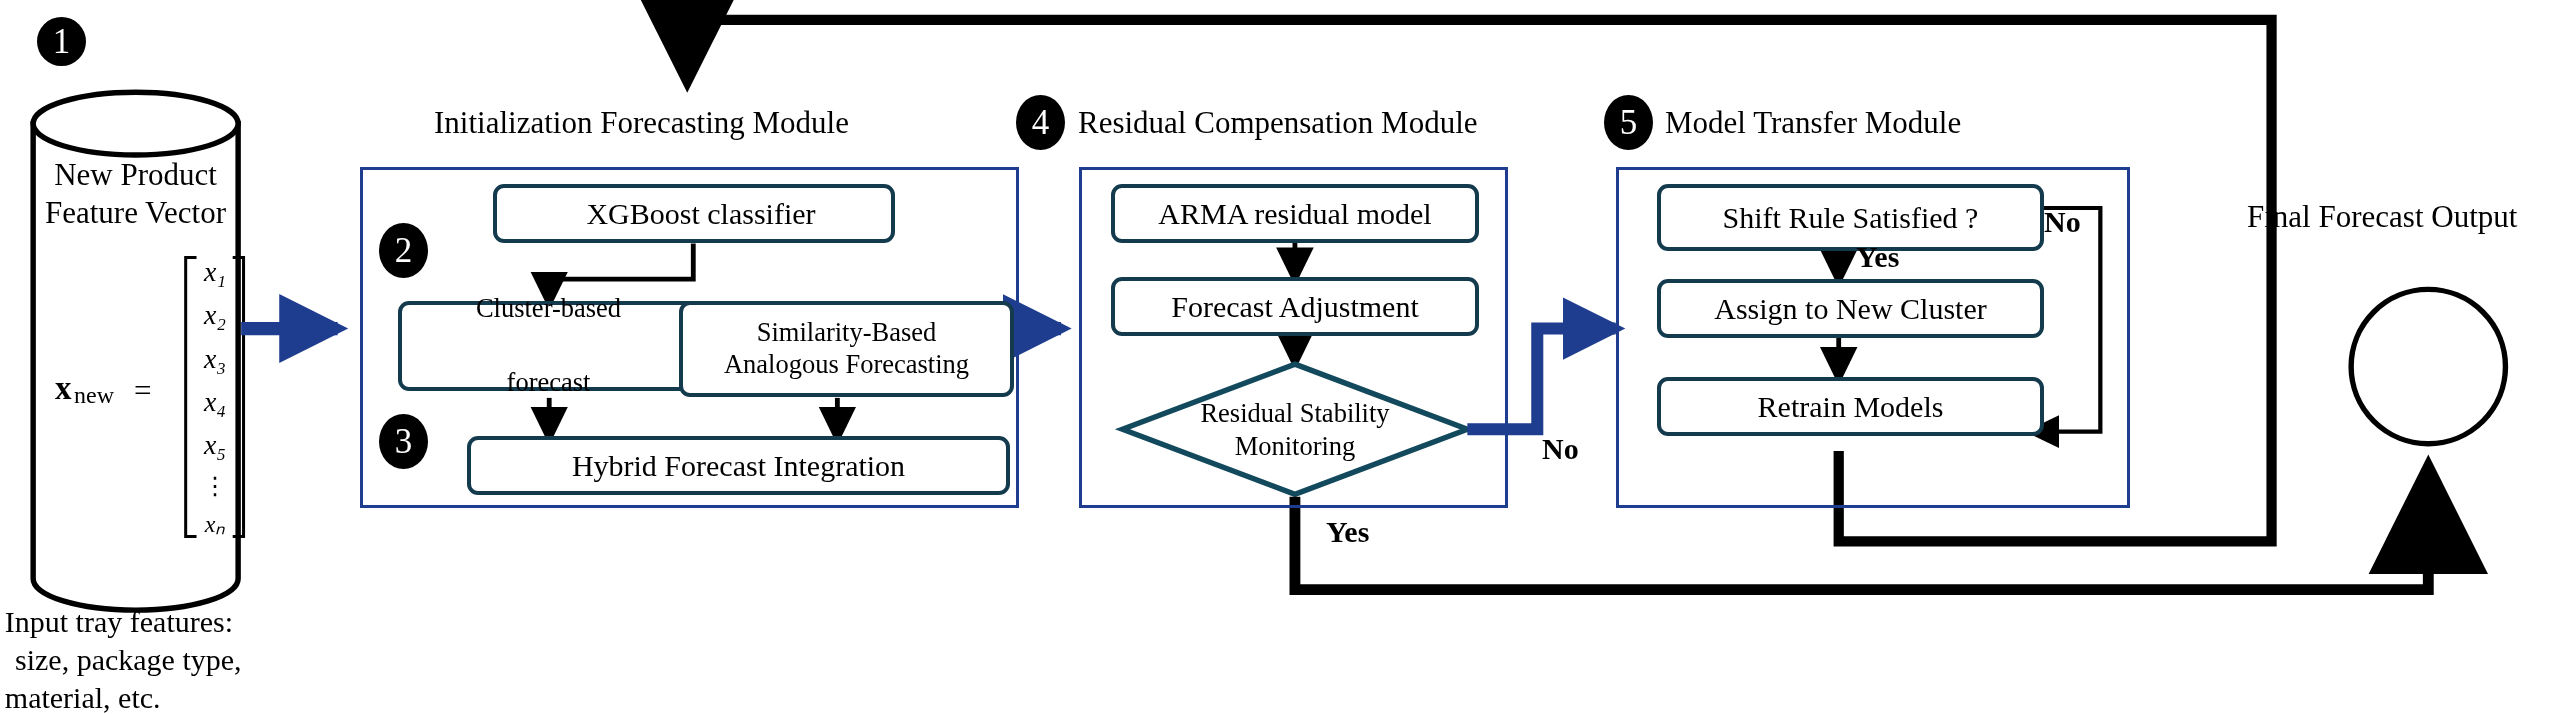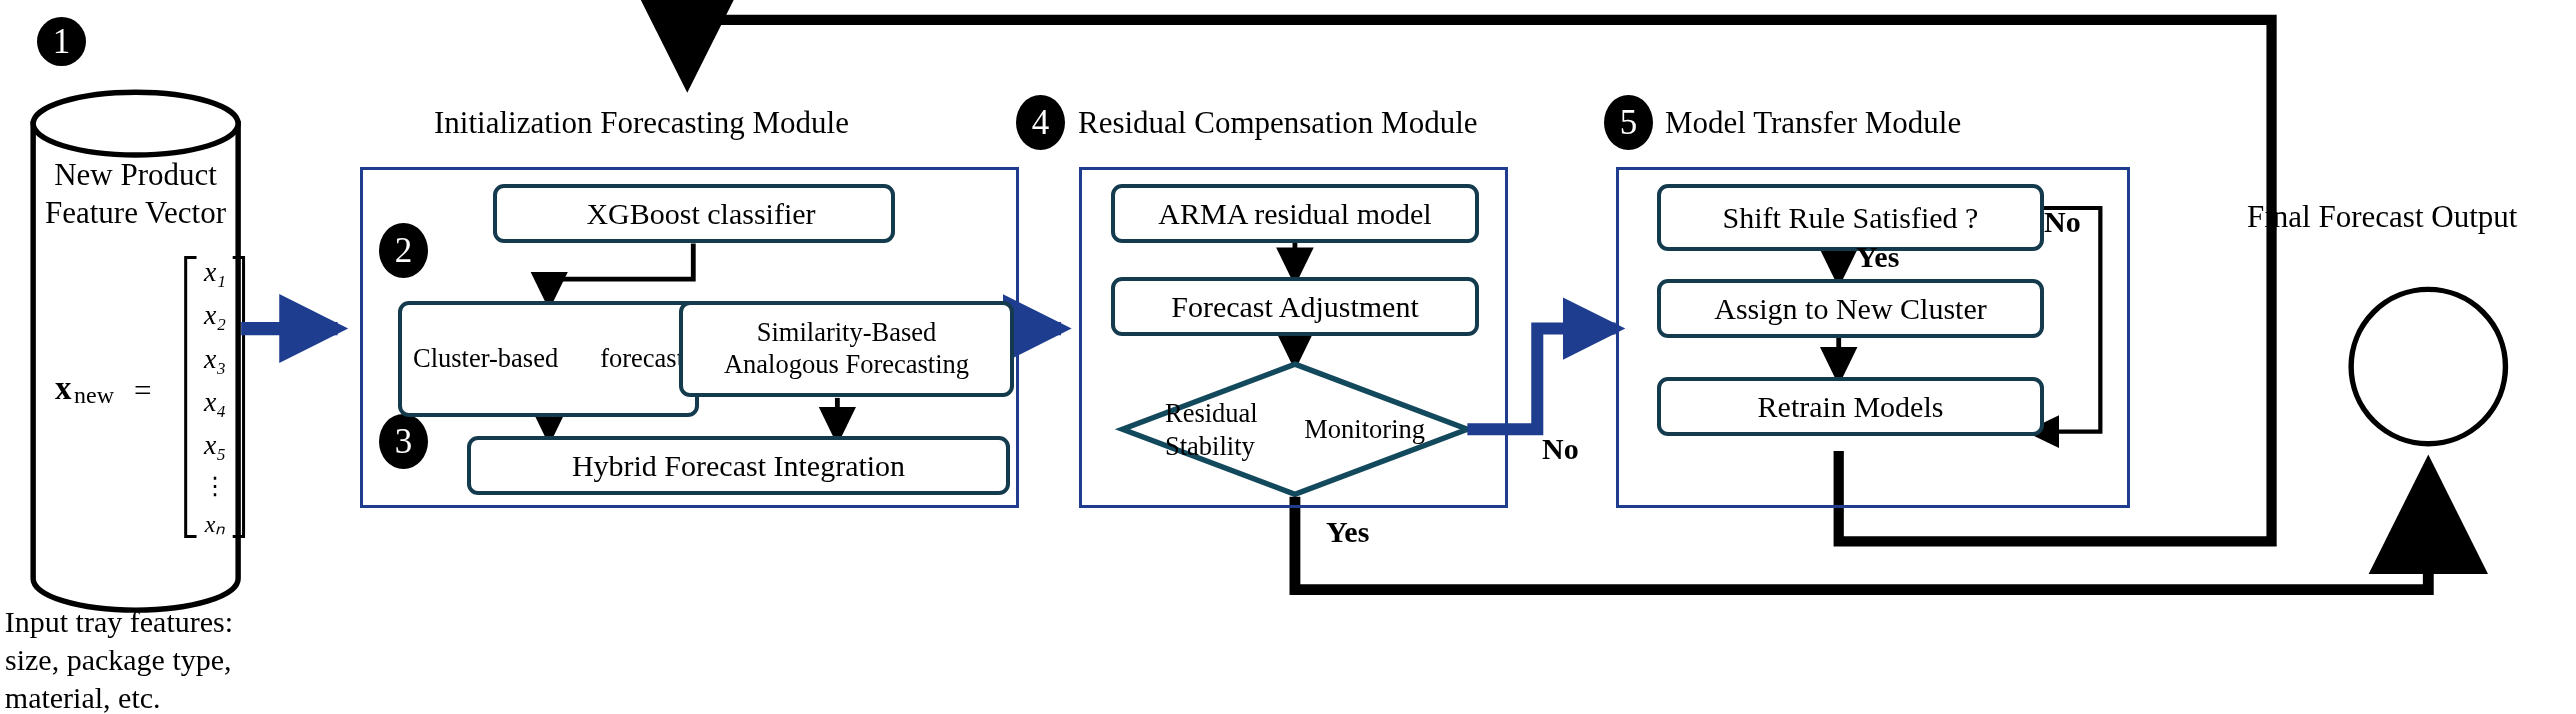--- a/index.html
+++ b/index.html
@@ -142,51 +142,51 @@
     <span class="t" style="position:relative;font-style:italic;font-size:28px;">x₁</span>
     <span class="t" style="position:relative;font-style:italic;font-size:28px;">x₂</span>
     <span class="t" style="position:relative;font-style:italic;font-size:28px;">x₃</span>
     <span class="t" style="position:relative;font-style:italic;font-size:28px;">x₄</span>
     <span class="t" style="position:relative;font-style:italic;font-size:28px;">x₅</span>
     <span class="t" style="position:relative;font-size:24px;">⋮</span>
     <span class="t" style="position:relative;font-style:italic;font-size:24px;">xₙ</span>
   </div>
 
   <div class="t caption" style="left:4.8px;top:603px;">Input tray features:</div>
-  <div class="t caption" style="left:5px;top:641px;">size, package type,</div>
+  <div class="t caption" style="left:15px;top:641px;">size, package type,</div>
   <div class="t caption" style="left:4.8px;top:679px;">material, etc.</div>
 
   <div class="t mod-title" style="left:434px;top:105px;">Initialization Forecasting Module</div>
 
   <div class="module" style="left:360px;top:167px;width:659px;height:341px;"></div>
 
   <div class="node" style="left:493px;top:184px;width:402px;height:59px;padding-left:14px;">XGBoost classifier</div>
 
-  <div class="node two-line" style="left:398px;top:301px;width:301px;height:116px;flex-direction:row;gap:42px;">
+  <div class="node two-line" style="left:398px;top:301px;width:301px;height:90px;flex-direction:column;gap:42px;">
     <span>Cluster-based</span>
     <span>forecast</span>
   </div>
 
   <div class="node two-line" style="left:679px;top:301px;width:335px;height:96px;flex-direction:column;">
     <span>Similarity-Based</span>
     <span>Analogous Forecasting</span>
   </div>
 
   <div class="node" style="left:467px;top:436px;width:543px;height:59px;">Hybrid Forecast Integration</div>
 
   <div class="t mod-title" style="left:1078px;top:105px;">Residual Compensation Module</div>
 
   <div class="module" style="left:1079px;top:167px;width:429px;height:341px;"></div>
 
   <div class="node" style="left:1111px;top:184px;width:368px;height:59px;">ARMA residual model</div>
 
   <div class="node" style="left:1111px;top:277px;width:368px;height:59px;">Forecast Adjustment</div>
 
   <div style="position:absolute;left:1165px;top:398px;width:260px;height:63px;
-              display:flex;flex-direction:row;align-items:center;justify-content:center;
+              display:flex;flex-direction:column;align-items:center;justify-content:center;
               font-family:'Liberation Serif',serif;font-size:26.5px;color:#000;line-height:1.22;">
     <span>Residual Stability</span>
     <span>Monitoring</span>
   </div>
 
   <div class="t yn" style="left:1542px;top:432px;">No</div>
   <div class="t yn" style="left:1326px;top:515px;">Yes</div>
 
   <div class="t mod-title" style="left:1665px;top:105px;">Model Transfer Module</div>
 

